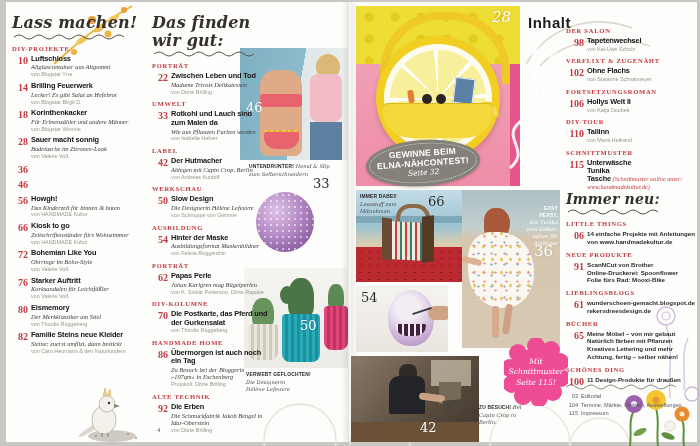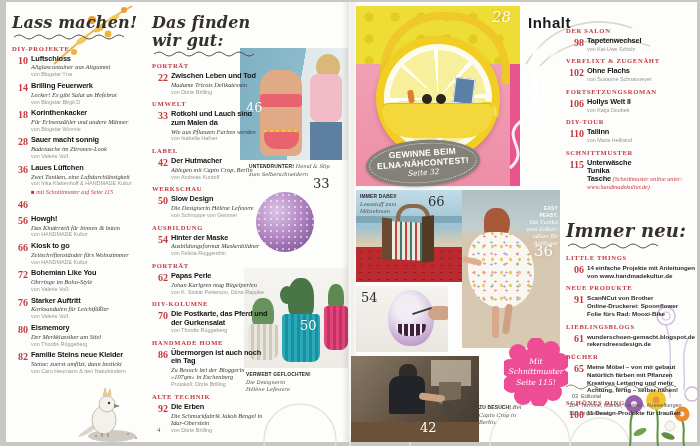--- a/index.html
+++ b/index.html
@@ -11,21 +11,21 @@
   .fold{position:absolute;left:342px;top:2px;width:16px;height:440px;z-index:4;pointer-events:none;
     background:linear-gradient(to right,rgba(0,0,0,0) 0%,rgba(95,85,70,.14) 42%,rgba(255,255,255,.5) 50%,rgba(95,85,70,.10) 58%,rgba(0,0,0,0) 100%);}
   
   .tcol{position:absolute;z-index:5;}
   #col1{left:12px;top:14px;width:138px;}
   #col2{left:152px;top:14px;width:116px;}
   #salon{left:566px;top:22px;width:132px;}
   #immer{left:566px;top:192px;width:132px;}
   #footer-block{left:564px;top:382px;width:134px;}
   .script-head{font-family:"DejaVu Serif",serif;font-style:italic;font-weight:700;font-size:16px;line-height:1.1;color:#35302a;letter-spacing:.2px;margin:0;}
-  #immer .script-head{font-size:18px;margin-top:29px;}
+  #immer .script-head{font-size:14px;}
   .squiggle{display:block;margin:1px 0 2px 0;}
   .sec-head{font-family:"Liberation Serif",serif;font-weight:700;font-size:6.6px;letter-spacing:.7px;color:#c23a42;margin:5px 0 3px 0;}
   .entry{display:flex;gap:3px;margin-bottom:4px;}
   .num{min-width:16px;text-align:right;font-family:"Liberation Serif",serif;font-weight:700;font-size:10px;line-height:1.15;color:#c23a42;}
   #salon .num,#immer .num{min-width:18px;}
   .ebody{flex:1;}
   .title{font-weight:700;font-size:7.4px;line-height:1.12;color:#151515;letter-spacing:-.15px;}
   .sub{font-family:"Liberation Serif",serif;font-style:italic;font-size:6.4px;line-height:1.16;color:#3a3a3a;margin-top:.5px;}
   .credit{font-size:5.4px;line-height:1.22;color:#979590;margin-top:.5px;}
   .note{font-family:"Liberation Serif",serif;font-style:italic;font-size:6.2px;line-height:1.16;color:#c23a42;margin-top:1px;}
@@ -216,26 +216,20 @@
         <div class="entry">
           <span class="num">28</span>
           <div class="ebody">
             <div class="title">Sauer macht sonnig</div>
             <div class="sub">Badetasche im Zitronen-Look</div>
             <div class="credit">von Valerie Voß</div>
           </div>
         </div>
         <div class="entry">
           <span class="num">36</span>
-          <div class="ebody">
-            <div class="title">Laues Lüftchen</div>
-            <div class="sub">Zwei Tuniken, eine Luftdurchlässigkeit</div>
-            <div class="credit">von Inka Klattenhoff &amp; HANDMADE Kultur</div>
-            <div class="note">■ mit Schnittmuster auf Seite 115</div>
-          </div>
         </div>
         <div class="entry">
           <span class="num">46</span>
         </div>
         <div class="entry">
           <span class="num">56</span>
           <div class="ebody">
             <div class="title">Howgh!</div>
             <div class="sub">Das Kinderzelt für binnen &amp; buten</div>
             <div class="credit">von HANDMADE Kultur</div>

